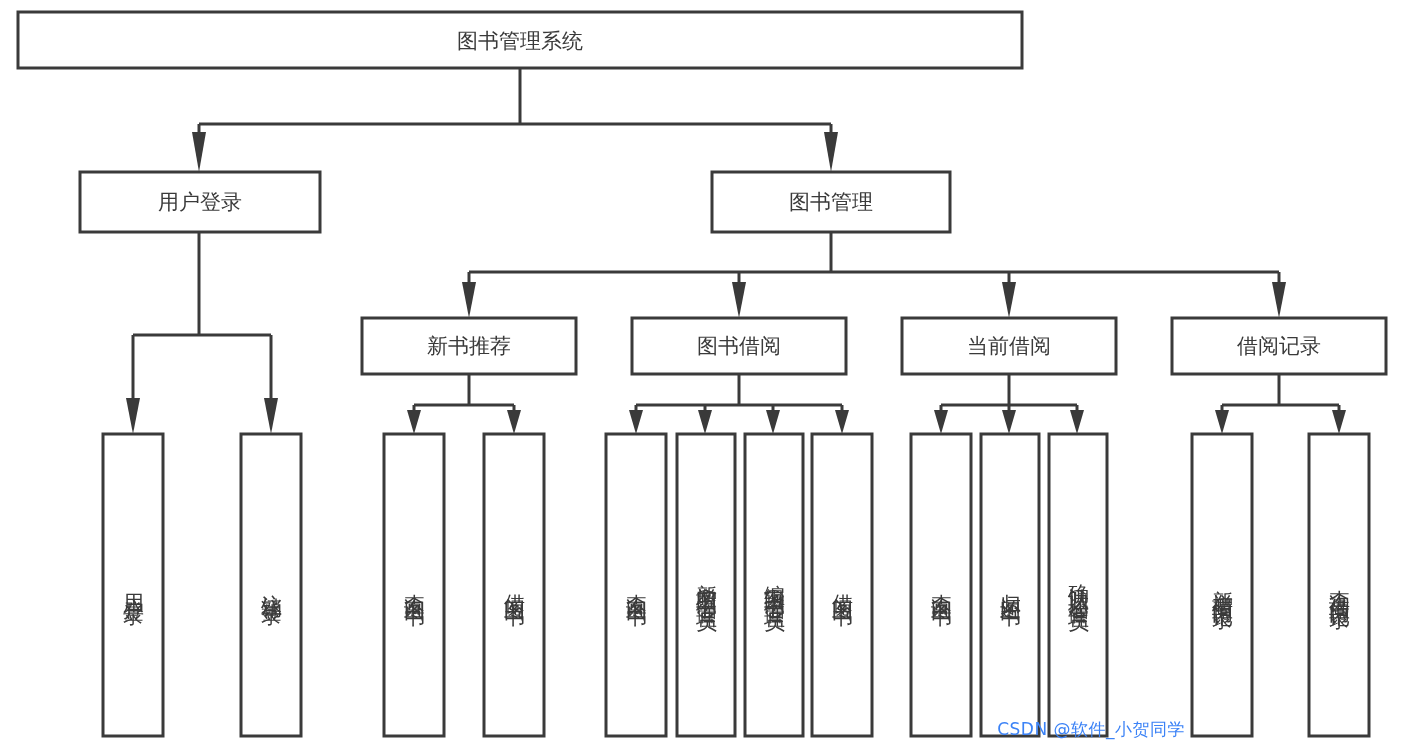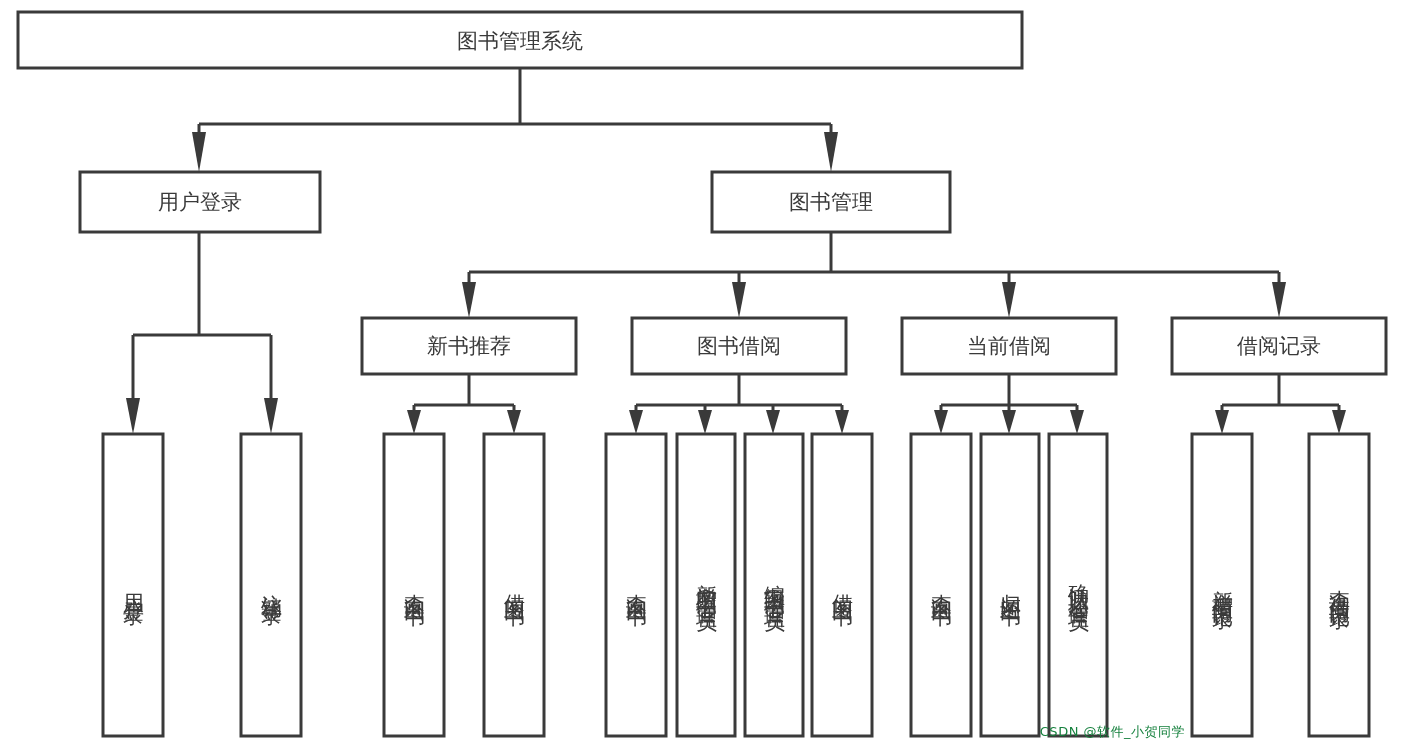--- a/index.html
+++ b/index.html
@@ -64,22 +64,22 @@
     line-height: 1.0;
     color: #3a3a3a;
     letter-spacing: 4px;
     white-space: nowrap;
   }
   .watermark {
     position: absolute;
     right: 8px;
     bottom: 6px;
     font-family: "DejaVu Sans", "Liberation Sans", sans-serif;
-    font-size: 13px;
-    color: #15803d;
+    font-size: 17px;
+    color: #3b82f6;
     white-space: nowrap;
     letter-spacing: 0.5px;
     text-align: right;
   }
 </style>
 </head>
 <body>
 
 <div id="diagram-root">
 

